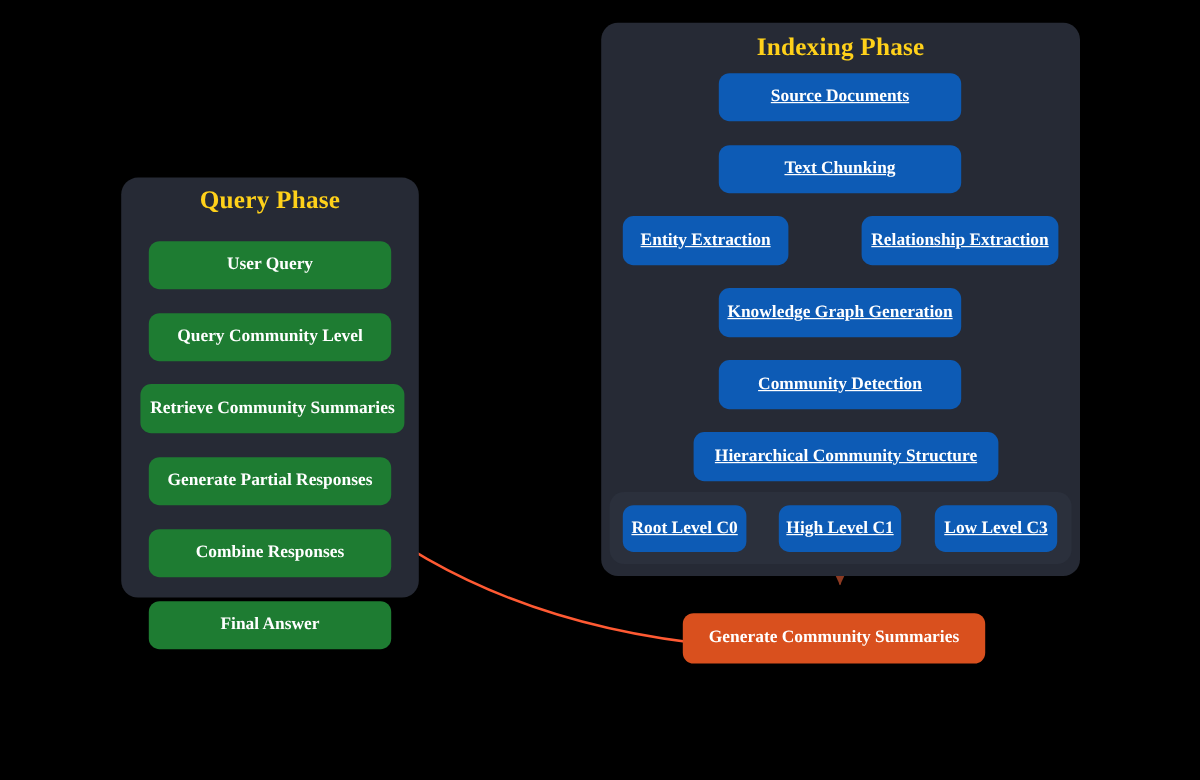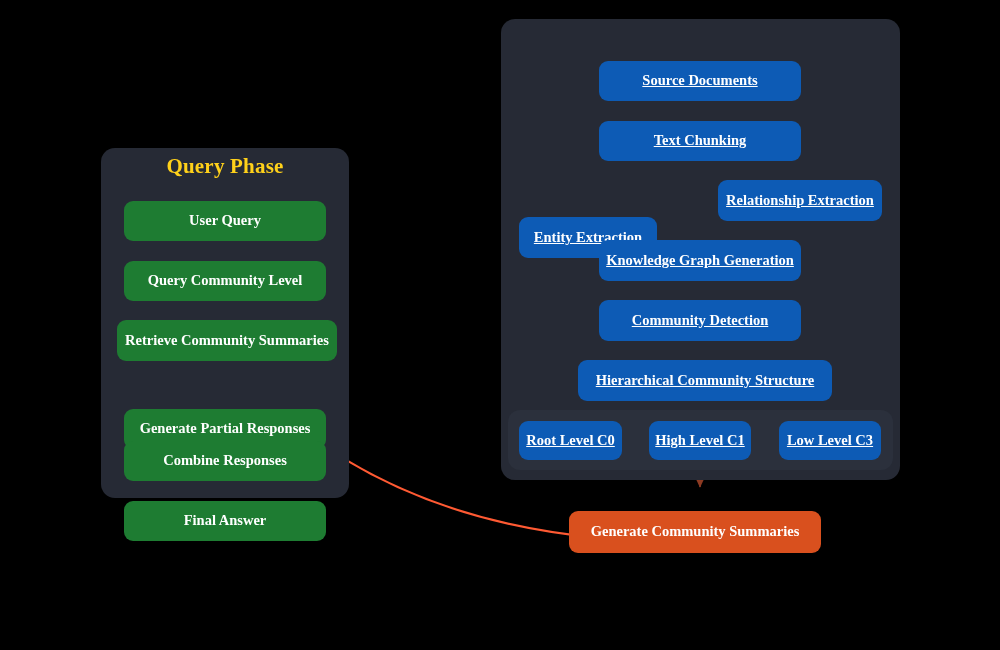--- a/index.html
+++ b/index.html
@@ -134,46 +134,47 @@
   </div>
 
   <div class="node green" style="left:124px; top:261px; width:202px; height:40px;">
     <span>Query Community Level</span>
   </div>
 
   <div class="node green" style="left:117px; top:320px; width:220px; height:41px;">
     <span>Retrieve Community Summaries</span>
   </div>
 
-  <div class="node green" style="left:124px; top:381px; width:202px; height:40px;margin-top:28px;">
+  <div class="node green" style="left:124px; top:381px; width:202px; height:40px;">
     <span>Generate Partial Responses</span>
   </div>
 
   <div class="node green" style="left:124px; top:441px; width:202px; height:40px;">
     <span>Combine Responses</span>
   </div>
 
   <div class="node green" style="left:124px; top:501px; width:202px; height:40px;">
     <span>Final Answer</span>
   </div>
 
   <div class="panel" style="left:501px; top:19px; width:399px; height:461px;"></div>
 
   <div class="subpanel" style="left:508px; top:410px; width:385px; height:60px;"></div>
 
+  <div class="panel-title" style="left:501px; top:27px; width:399px;">Indexing Phase</div>
 
   <div class="node blue" style="left:599px; top:61px; width:202px; height:40px;">
     <span>Source Documents</span>
   </div>
 
   <div class="node blue" style="left:599px; top:121px; width:202px; height:40px;">
     <span>Text Chunking</span>
   </div>
 
-  <div class="node blue" style="left:519px; top:180px; width:138px; height:41px;margin-top:37px;">
+  <div class="node blue" style="left:519px; top:180px; width:138px; height:41px;">
     <span>Entity Extraction</span>
   </div>
 
   <div class="node blue" style="left:718px; top:180px; width:164px; height:41px;">
     <span>Relationship Extraction</span>
   </div>
 
   <div class="node blue" style="left:599px; top:240px; width:202px; height:41px;">
     <span>Knowledge Graph Generation</span>
   </div>

